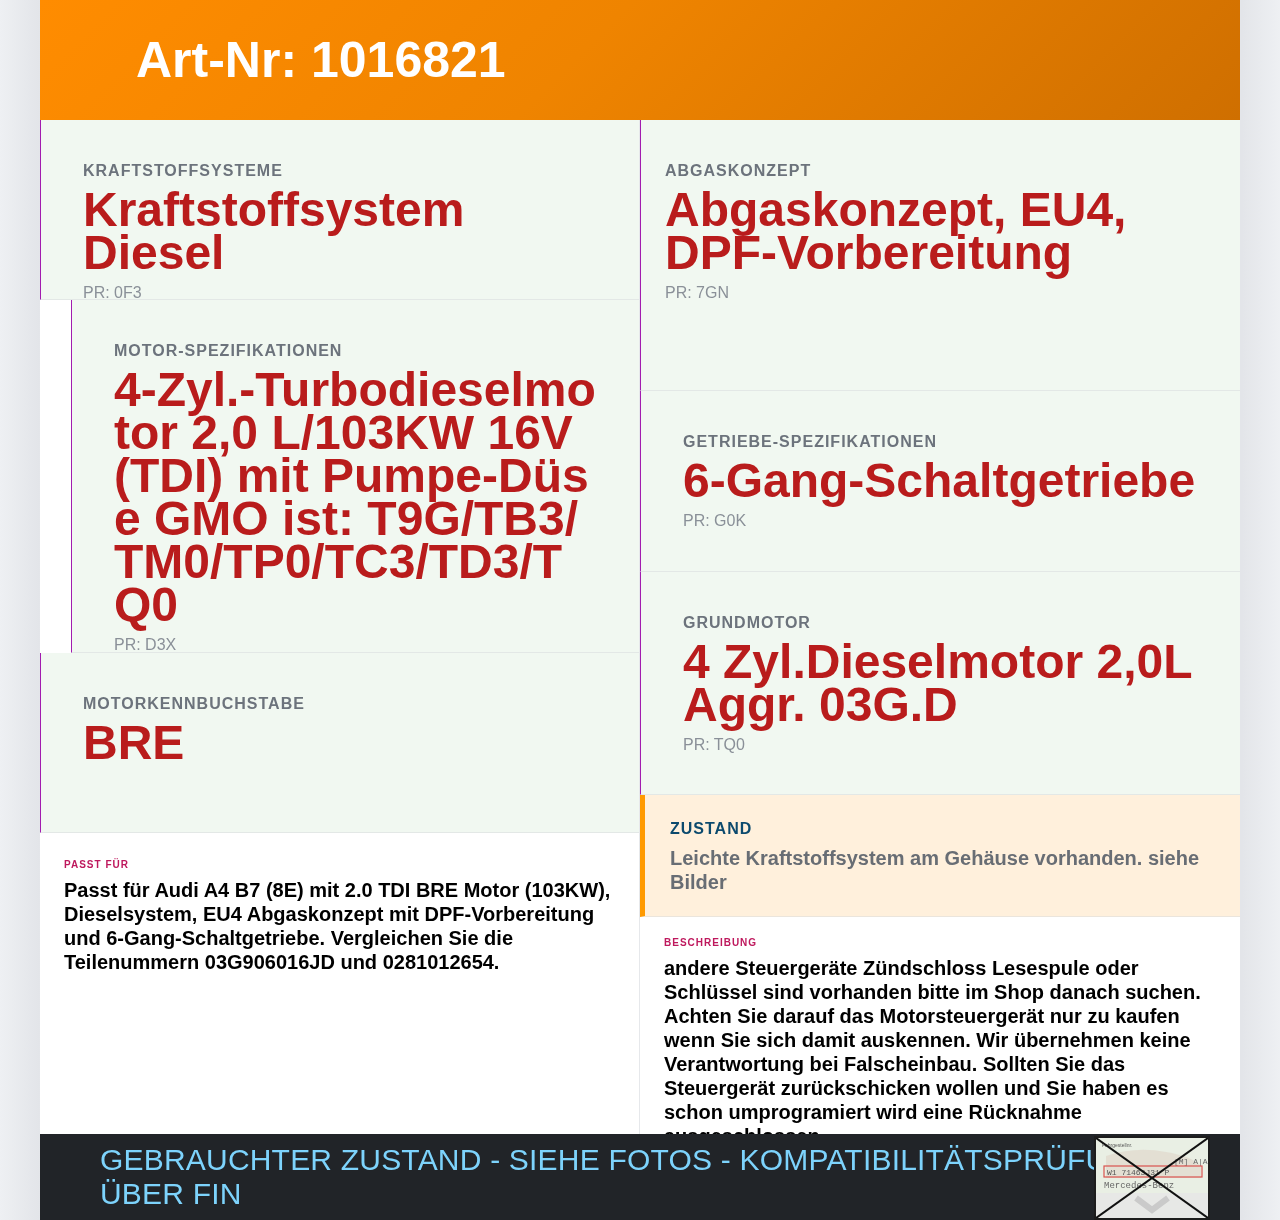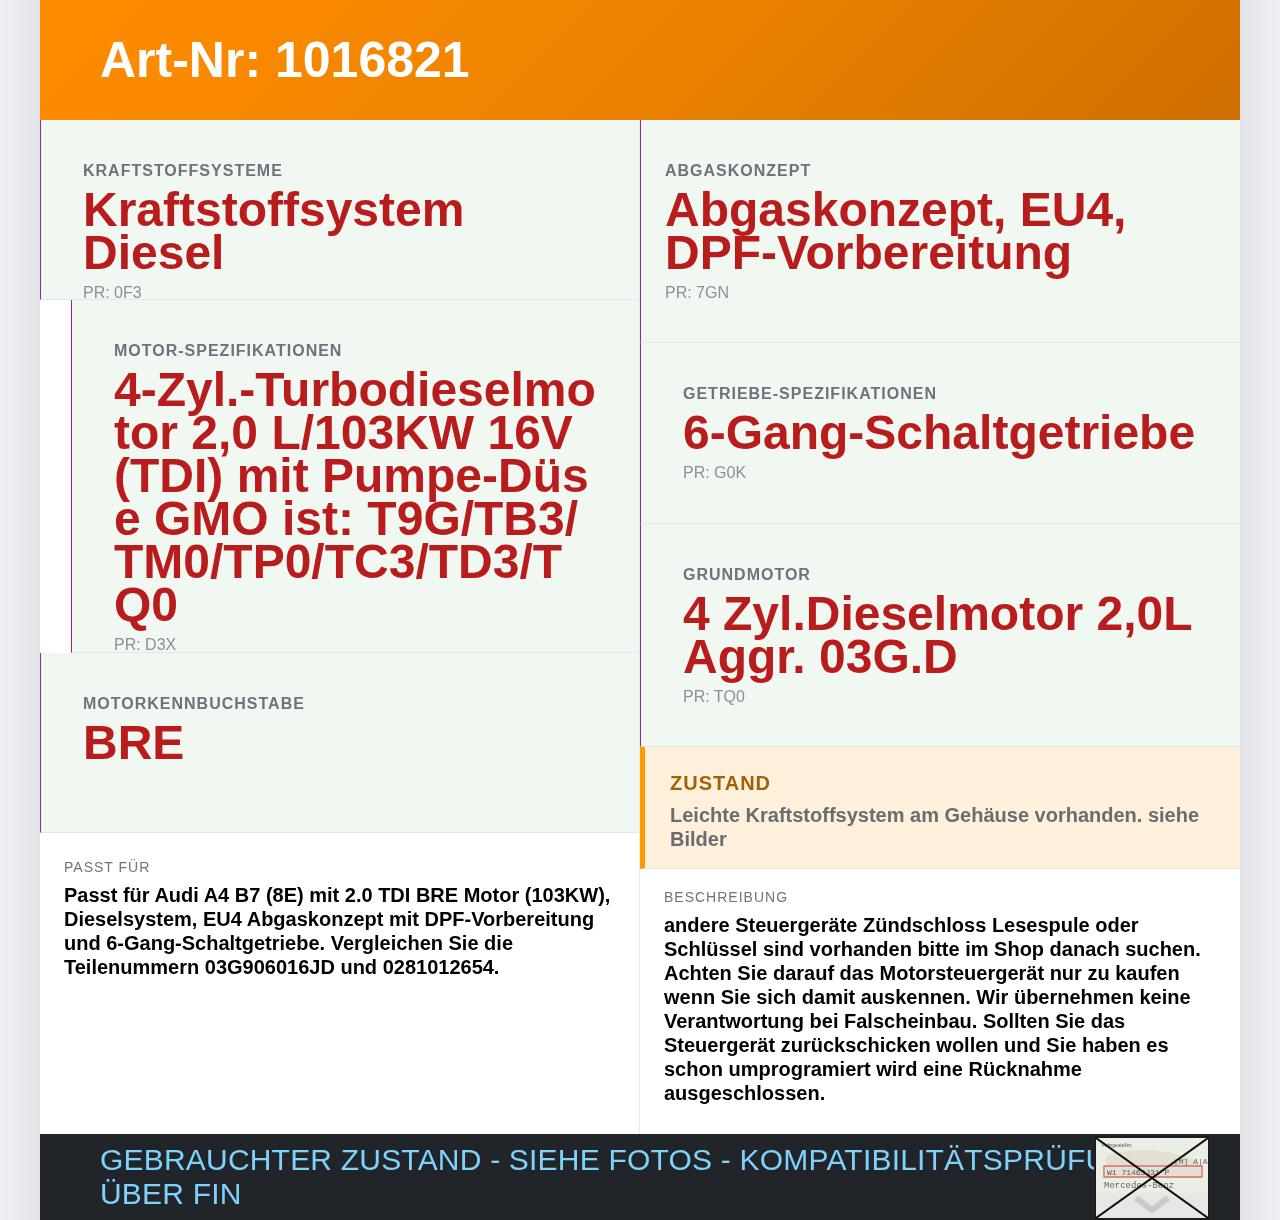--- a/index.html
+++ b/index.html
@@ -10,21 +10,21 @@
       position: relative;
     }
     .page {
       position: absolute; left: 40px; top: 0; width: 1200px; height: 1220px;
       background: #ffffff;
     }
     .header {
       height: 120px;
       background: linear-gradient(135deg, #ff8c00 0%, #ef8400 45%, #cf6f00 100%);
       display: flex; align-items: center;
-      padding-left: 60px;
+      padding-left: 96px;
     }
     .header h1 {
       color: #ffffff;
       font-family: "Liberation Sans", sans-serif;
       font-weight: 700;
       font-size: 50px;
       letter-spacing: 0px;
     }
     .grid {
       display: flex;
@@ -53,52 +53,52 @@
       line-height: 43px;
     }
     .spec .pr {
       color: #8a9098;
       font-size: 16px;
       margin-top: 10px;
     }
     .left .s1 { height: 180px; }
     .left .s2 { height: 353px; margin-left: 31px; }
     .left .s3 { height: 180px; }
-    .right .s1 { height: 223px; padding-left: 24px; }
+    .right .s1 { height: 271px; padding-left: 24px; }
     .right .s2 { height: 181px; }
     .right .s3 { height: 223px; }
     .zustand {
       background: #fff0dc;
       border-left: 5px solid #ff9a00;
       border-bottom: 1px solid #ebe5dc;
       padding: 25px 20px 20px 25px;
       height: 122px;
     }
     .zustand .label {
-      color: #a16207;
-      font-size: 20px;
+      color: #0c4a6e;
+      font-size: 16px;
       font-weight: 700;
       letter-spacing: 1px;
       text-transform: uppercase;
       margin-bottom: 8px;
     }
     .zustand .text {
       color: #686d74;
       font-size: 20px;
       font-weight: 700;
       line-height: 24px;
     }
     .info {
       padding: 24px 24px 20px 24px;
       background: #ffffff;
     }
     .info .label {
-      color: #737373;
-      font-size: 14px;
-      font-weight: 400;
+      color: #be185d;
+      font-size: 10px;
+      font-weight: 700;
       letter-spacing: 1px;
       text-transform: uppercase;
       margin-bottom: 8px;
     }
     .info .text {
       color: #000000;
       font-size: 20px;
       font-weight: 700;
       line-height: 24px;
     }

